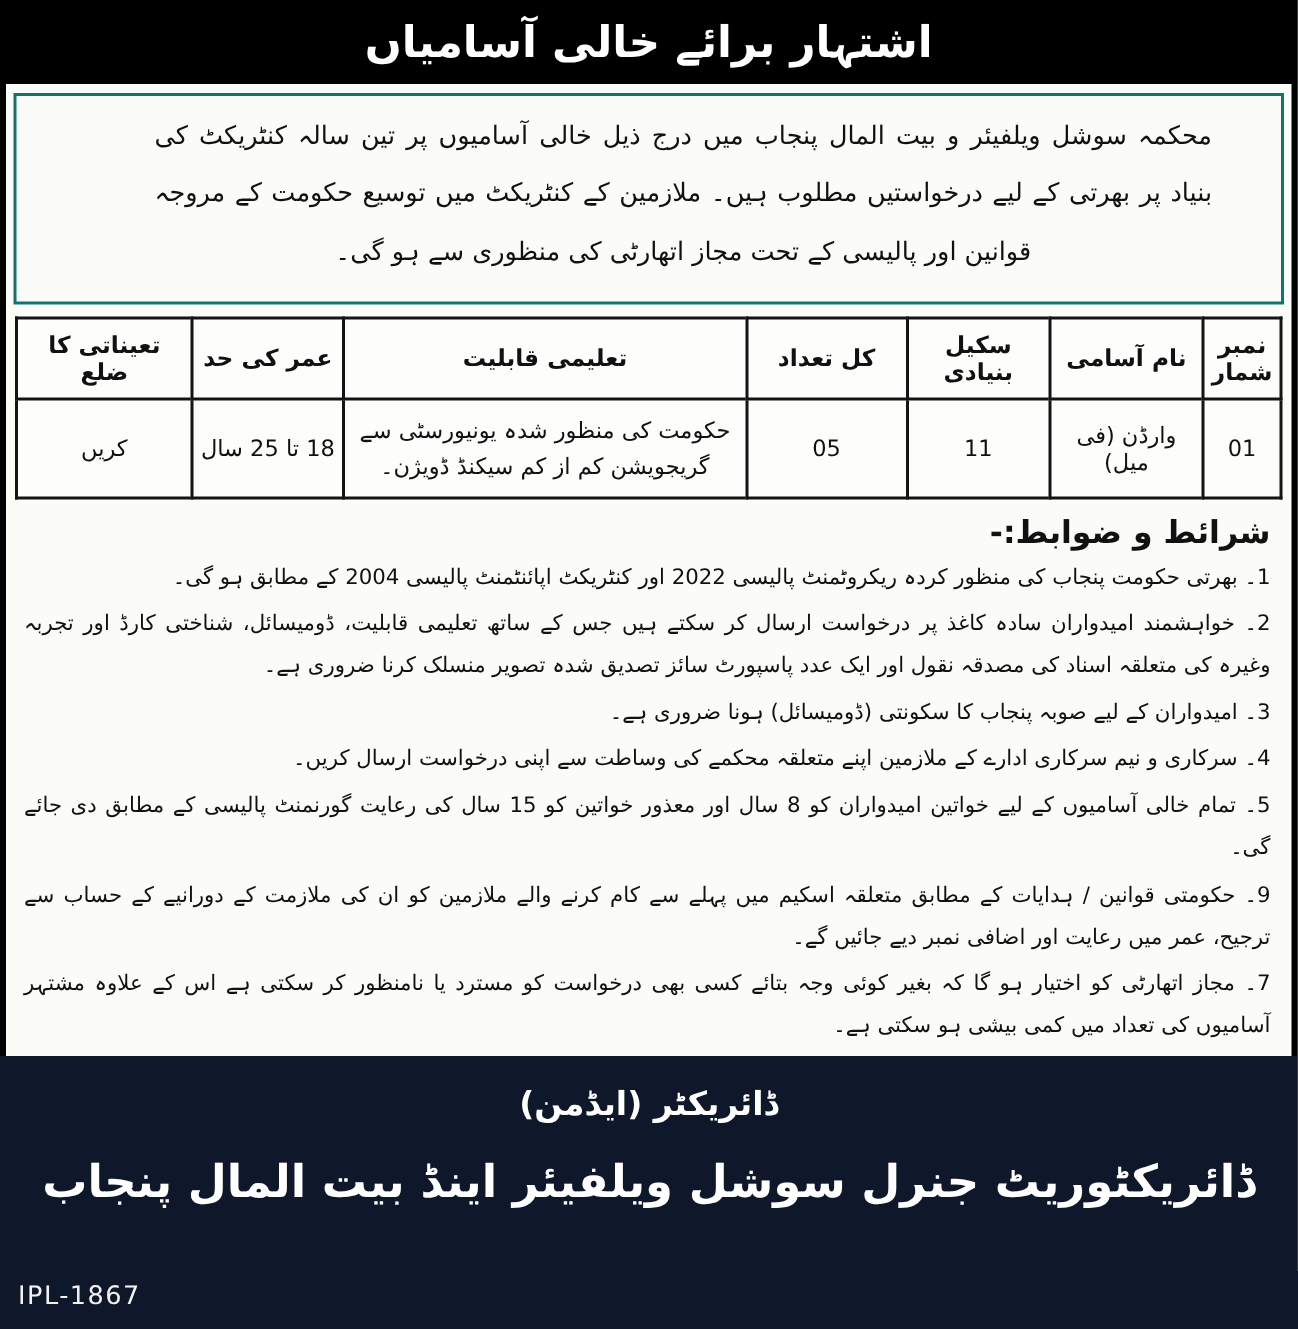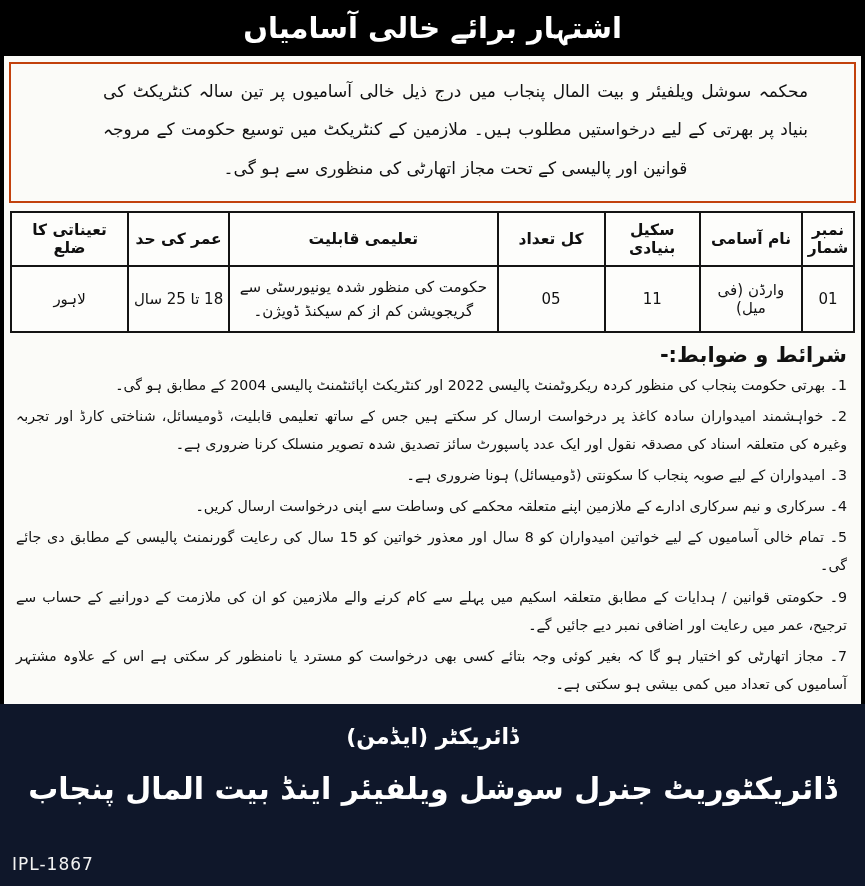--- a/index.html
+++ b/index.html
@@ -25,21 +25,21 @@
   }
   
   .content {
     flex:1 1 auto;
     background:#fbfbf8; color:#111;
     margin:0 4px;
     padding:5px 4px 2px;
     overflow:hidden;
   }
   .intro-box {
-    border:2px solid #c2410c;
+    border:2px solid #0f766e;
     margin:1px 1px 8px;
     padding:8px 46px 14px 92px;
     font-size:17px;
     line-height:2.25;
     text-align:justify;
     text-align-last:center;
     font-weight:500;
   }
   
   table.vacancy {
@@ -127,21 +127,21 @@
         </tr>
       </thead>
       <tbody>
         <tr>
           <td>01</td>
           <td>وارڈن (فی میل)</td>
           <td>11</td>
           <td>05</td>
           <td class="qual-cell">حکومت کی منظور شدہ یونیورسٹی سے گریجویشن کم از کم سیکنڈ ڈویژن۔</td>
           <td>18 تا 25 سال</td>
-          <td>لاہور</td>
+          <td>کریں</td>
         </tr>
       </tbody>
     </table>
 
     <div class="terms-heading">شرائط و ضوابط:-</div>
 
     <div class="conditions">
       <p>1۔ بھرتی حکومت پنجاب کی منظور کردہ ریکروٹمنٹ پالیسی 2022 اور کنٹریکٹ اپائنٹمنٹ پالیسی 2004 کے مطابق ہو گی۔</p>
       <p>2۔ خواہشمند امیدواران سادہ کاغذ پر درخواست ارسال کر سکتے ہیں جس کے ساتھ تعلیمی قابلیت، ڈومیسائل، شناختی کارڈ اور تجربہ وغیرہ کی متعلقہ اسناد کی مصدقہ نقول اور ایک عدد پاسپورٹ سائز تصدیق شدہ تصویر منسلک کرنا ضروری ہے۔</p>
       <p>3۔ امیدواران کے لیے صوبہ پنجاب کا سکونتی (ڈومیسائل) ہونا ضروری ہے۔</p>

